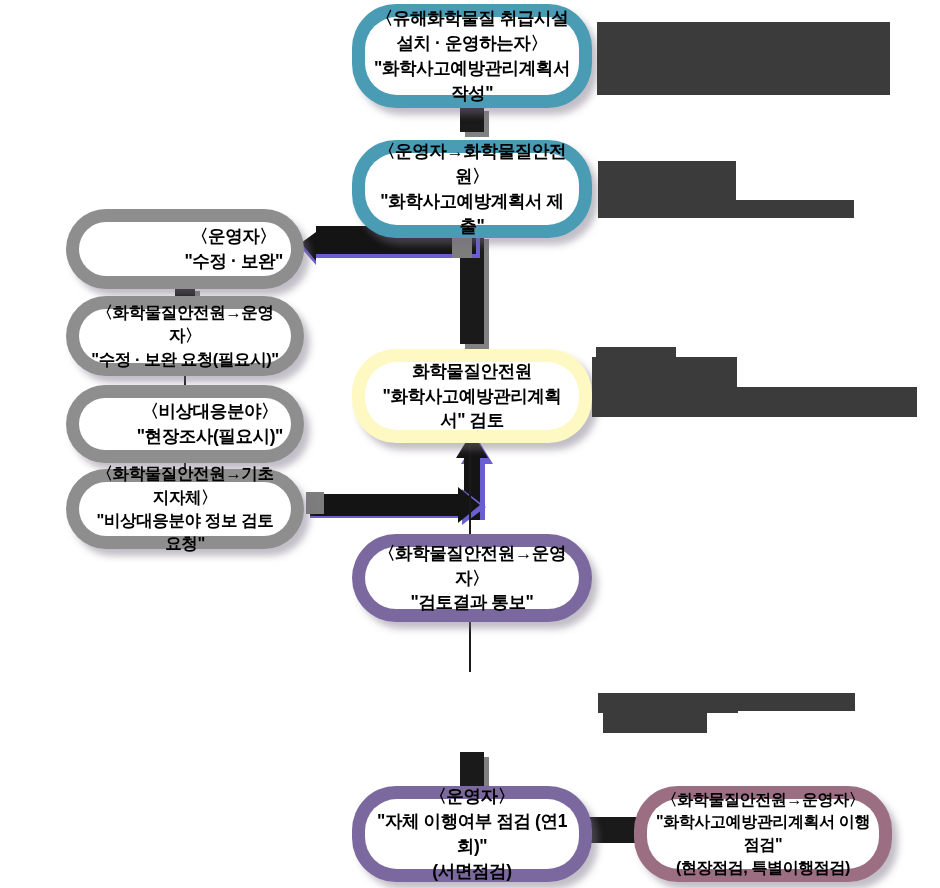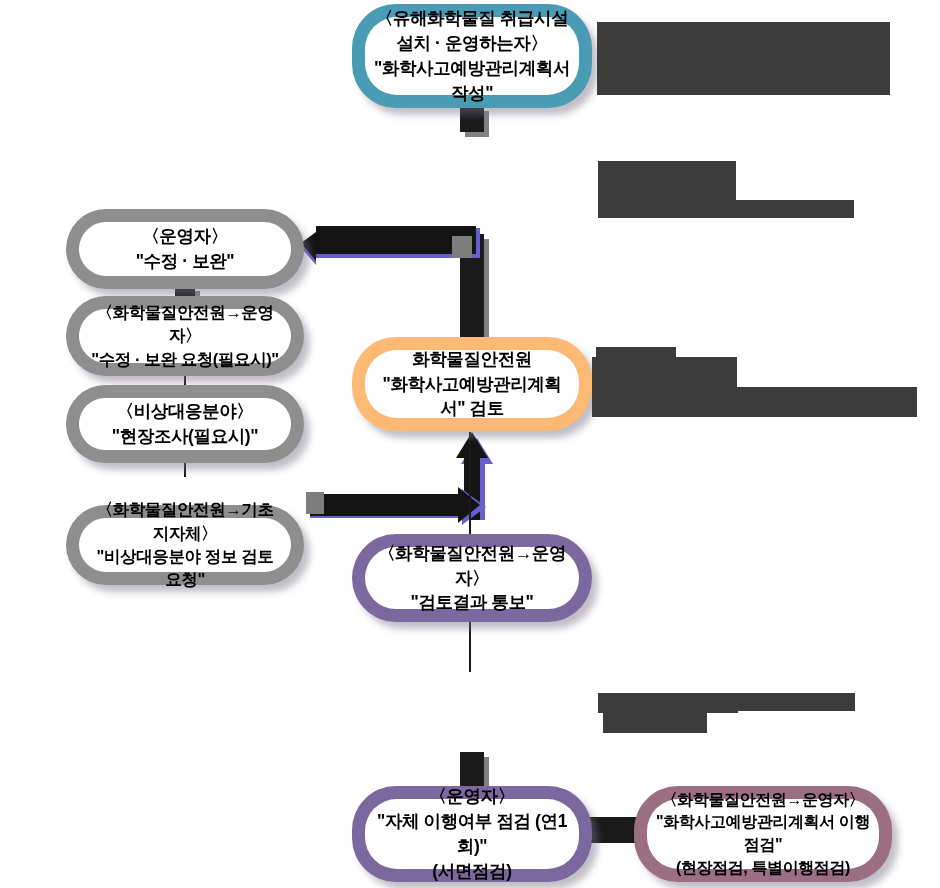--- a/index.html
+++ b/index.html
@@ -35,36 +35,36 @@
     position: absolute;
     left: 13px;
     right: 13px;
     top: 13px;
     bottom: 13px;
     border-radius: 32px;
     background:
       radial-gradient(120% 140% at 50% 42%, #ffffff 0%, #ffffff 55%, #f2f0f4 80%, #e6e3ea 100%);
     display: flex;
     align-items: center;
-    justify-content: center;
+    justify-content: flex-end;
     text-align: center;
   }
   .node .label {
     font-size: 17.5px;
     font-weight: bold;
     line-height: 1.42;
     color: #000000;
     letter-spacing: -0.4px;
     padding: 0 8px;
     white-space: pre-line;
   }
 
   
   .ring-teal   { background: #4a9cb5; }
-  .ring-blue   { background: #fdba74; }
+  .ring-blue   { background: #fef9c3; margin-top: 12px; }
   .ring-purple { background: #7b689e; }
   .ring-gray   { background: #8e8e8e; }
   .ring-mauve  { background: #9b6e82; }
 
   
   .conn {
     position: absolute;
   }
   .bar-v {
     background: #1a1a1a;
@@ -129,20 +129,26 @@
   <div class="conn line-v" style="left:184px; top:455px; height:22px;"></div>
 
   <div class="node ring-teal" style="left:352px; top:4px; width:240px; height:104px;">
     <div class="inner">
       <div class="label">〈유해화학물질 취급시설
 설치 · 운영하는자〉
 "화학사고예방관리계획서 작성"</div>
     </div>
   </div>
 
+  <div class="node ring-teal" style="left:352px; top:140px; width:240px; height:98px;">
+    <div class="inner">
+      <div class="label">〈운영자→화학물질안전원〉
+"화학사고예방계획서 제출"</div>
+    </div>
+  </div>
 
   <div class="node ring-blue" style="left:352px; top:337px; width:240px; height:94px;">
     <div class="inner">
       <div class="label">화학물질안전원
 "화학사고예방관리계획서" 검토</div>
     </div>
   </div>
 
   <div class="node ring-purple" style="left:352px; top:534px; width:240px; height:88px;">
     <div class="inner">
@@ -182,21 +188,21 @@
     </div>
   </div>
 
   <div class="node ring-gray" style="left:66px; top:385px; width:238px; height:78px;">
     <div class="inner">
       <div class="label">〈비상대응분야〉
 "현장조사(필요시)"</div>
     </div>
   </div>
 
-  <div class="node ring-gray" style="left:66px; top:469px; width:238px; height:80px;margin-top:36px;">
+  <div class="node ring-gray" style="left:66px; top:469px; width:238px; height:80px;">
     <div class="inner">
       <div class="label" style="font-size:16.5px;">〈화학물질안전원→기초 지자체〉
 "비상대응분야 정보 검토 요청"</div>
     </div>
   </div>
 
   <div class="redact" style="left:597px; top:22px; width:293px; height:73px;"></div>
 
   <div class="redact" style="left:598px; top:161px; width:138px; height:39px;"></div>
   <div class="redact" style="left:598px; top:200px; width:256px; height:18px;"></div>

